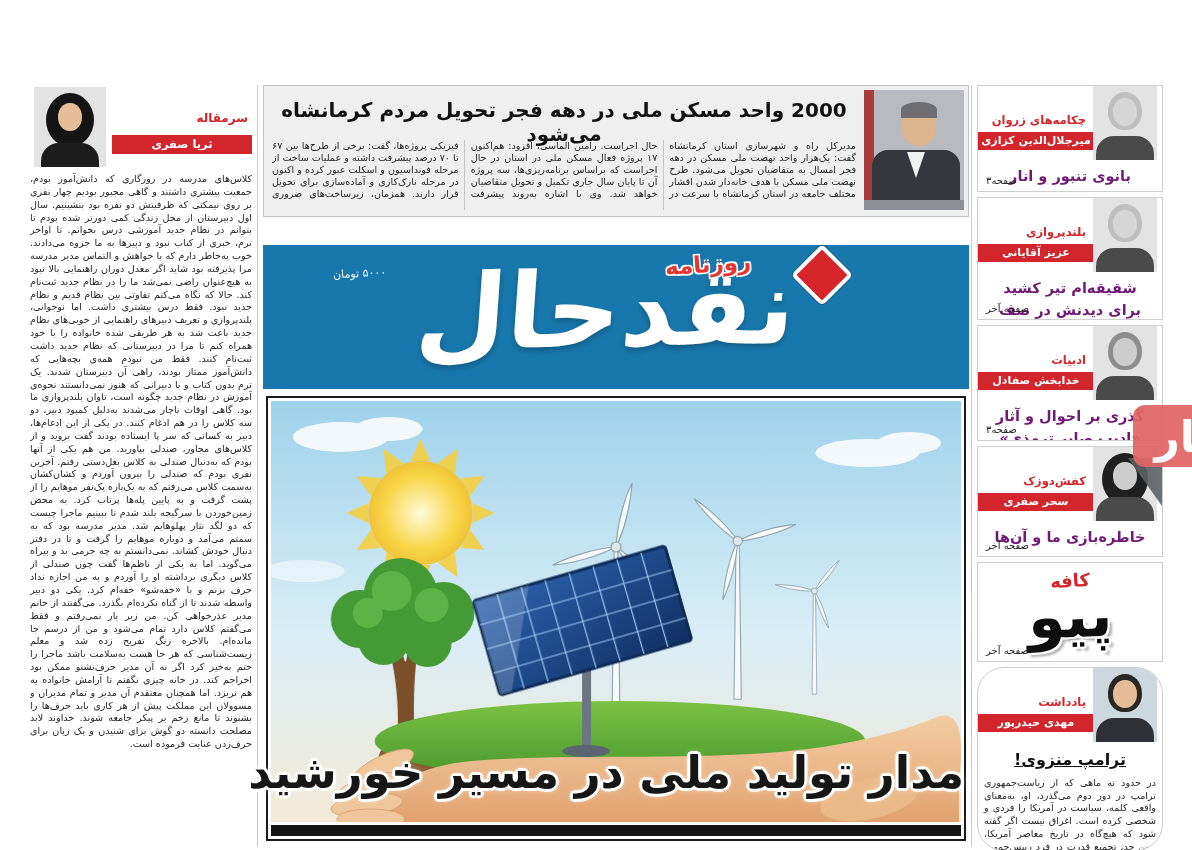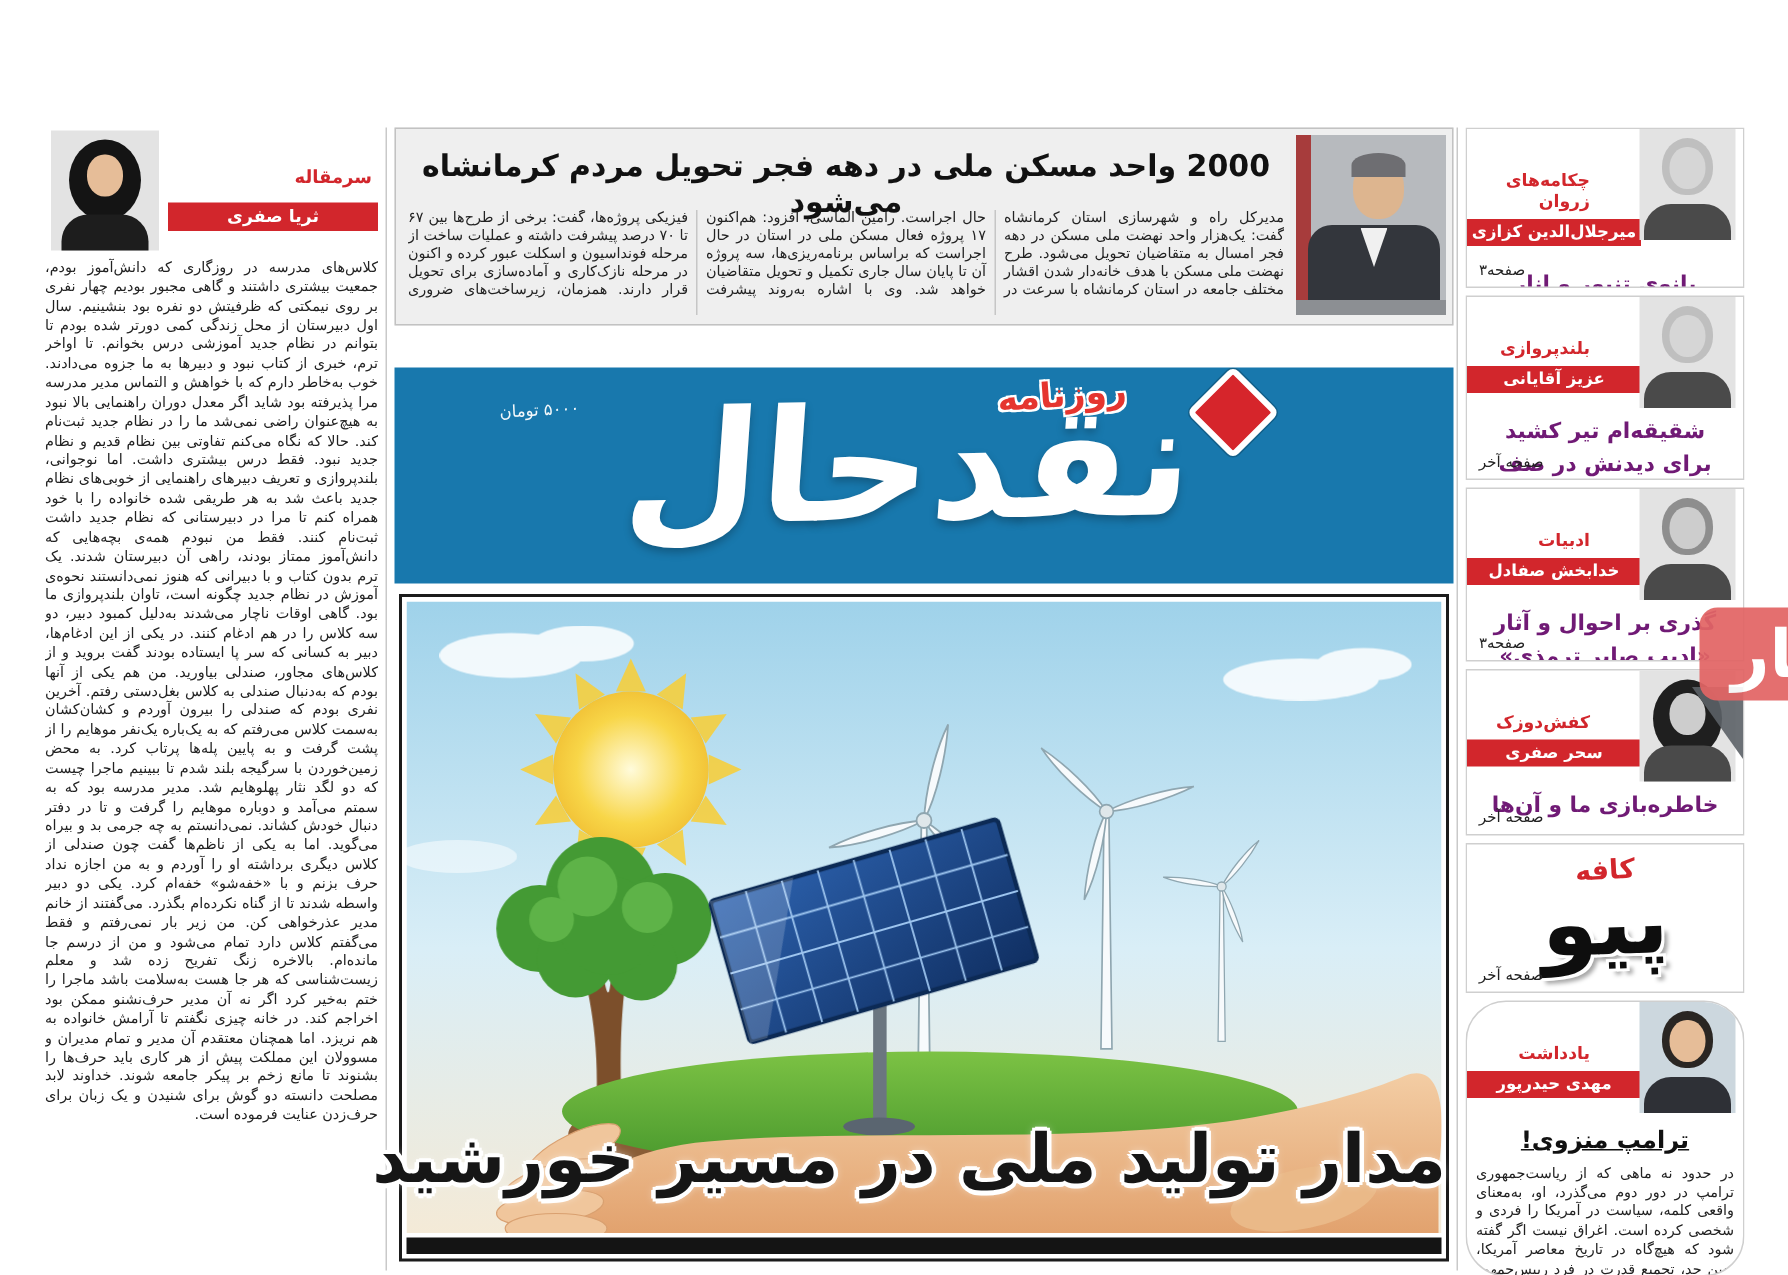--- a/index.html
+++ b/index.html
@@ -78,21 +78,21 @@
   .hero-headline{position:absolute;left:0;right:0;bottom:40px;text-align:center;white-space:nowrap;
       font-size:45px;font-weight:bold;color:#161616;letter-spacing:-1px;
       text-shadow:-2px -2px 0 #fff,2px -2px 0 #fff,-2px 2px 0 #fff,2px 2px 0 #fff,
                   0 -3px 0 #fff,0 3px 0 #fff,-3px 0 0 #fff,3px 0 0 #fff,0 0 7px #fff;}
 
   
   .rail{position:absolute;left:977px;top:85px;width:186px;height:765px;overflow:hidden;}
   .rail-item{position:relative;border:1px solid #cfcfcf;background:#fff;margin-bottom:5px;
              padding:5px 6px;box-sizing:border-box;overflow:hidden;}
   .ri-photo{top:0;right:5px;width:64px;height:74px;}
-  .ri-label{margin:22px 96px 0 0;color:#d2262c;font-weight:bold;font-size:11.5px;text-align:right;}
+  .ri-label{margin:22px 70px 0 0;color:#d2262c;font-weight:bold;font-size:11.5px;text-align:right;}
   .ri-bar{margin:5px 62px 0 -6px;height:18px;background:#d2262c;color:#fff;font-size:11px;
           font-weight:bold;line-height:18px;text-align:center;overflow:hidden;}
   .ri-headline{margin:16px 2px 0;text-align:center;font-weight:bold;font-size:14.5px;line-height:1.5;color:#701a75;}
   .ri-page{position:absolute;left:8px;bottom:5px;font-size:10px;font-weight:normal;color:#222;}
   .it1{height:107px;} .it2{height:123px;} .it3{height:116px;} .it4{height:111px;}
   .it-cafe{height:100px;} .it-note{height:184px;margin-bottom:0;border-radius:27px;}
   .cafe-label{margin-top:2px;text-align:center;color:#d2262c;font-weight:bold;font-size:18px;transform:rotate(-3deg);}
   .cafe-title{margin-top:-8px;text-align:center;font-size:60px;font-weight:bold;color:#0e0e0e;
       transform:rotate(-2deg);line-height:66px;
       text-shadow:-2px -2px 0 #fff,2px -2px 0 #fff,-2px 2px 0 #fff,2px 2px 0 #fff,4px 4px 3px rgba(0,0,0,.35);}

